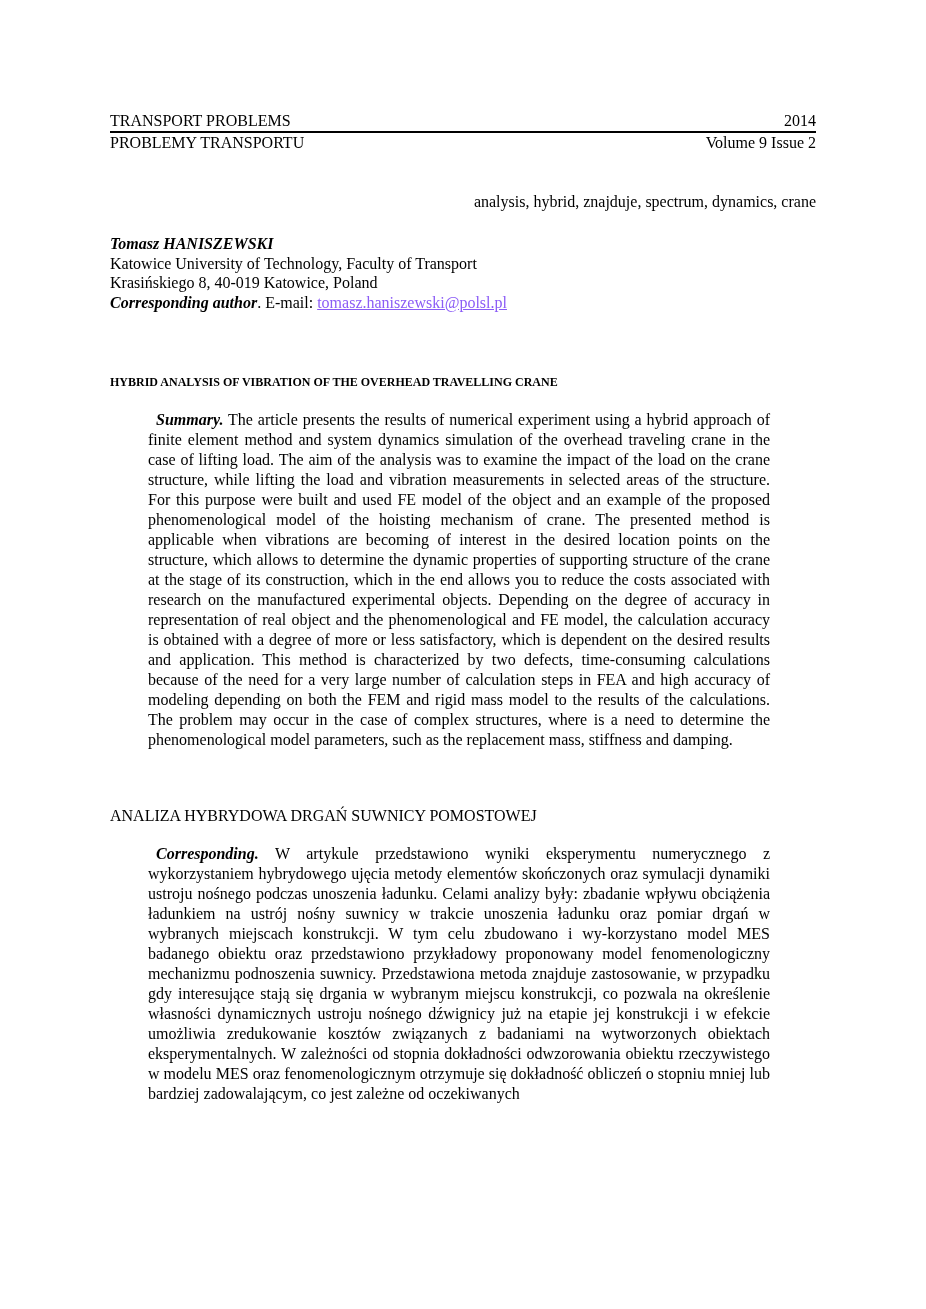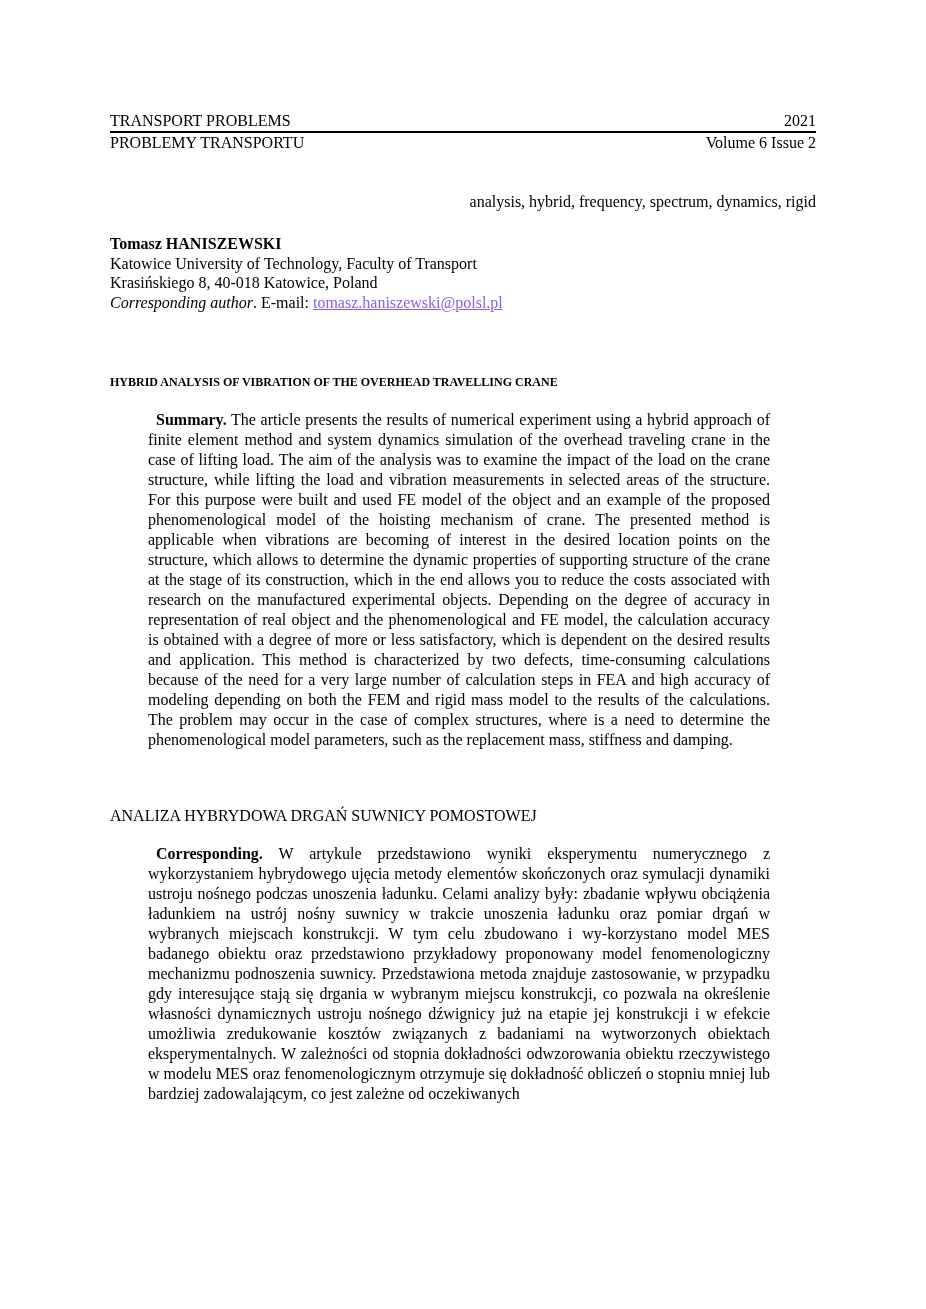--- a/index.html
+++ b/index.html
@@ -31,22 +31,22 @@
   }
   .keywords {
     margin-top: 39px;
     text-align: right;
     line-height: 20px;
   }
   .author-block {
     margin-top: 22px;
     line-height: 19.5px;
   }
-  .bold { font-weight: bold; }
-  .italic { font-style: italic; }
+  .bold { font-weight: bold; font-style: italic; }
+  .italic { font-style: italic; font-weight: bold; }
   .email-link {
     color: #8b5cf6;
     text-decoration: underline;
     cursor: pointer;
   }
   .title-en {
     margin: 56px 0 0 0;
     font-size: 12px;
     line-height: 28px;
     font-weight: bold;
@@ -65,34 +65,34 @@
   }
 </style>
 </head>
 <body>
 
 <div class="page">
 
   <div>
     <div class="masthead-row ruled">
       <span>TRANSPORT PROBLEMS</span>
-      <span>2021</span>
+      <span>2014</span>
     </div>
     <div class="masthead-row">
       <span>PROBLEMY TRANSPORTU</span>
-      <span>Volume 6 Issue 2</span>
+      <span>Volume 9 Issue 2</span>
     </div>
   </div>
 
-  <div class="keywords">analysis, hybrid, frequency, spectrum, dynamics, rigid</div>
+  <div class="keywords">analysis, hybrid, znajduje, spectrum, dynamics, crane</div>
 
   <div class="author-block">
     <div class="bold">Tomasz HANISZEWSKI</div>
     <div>Katowice University of Technology, Faculty of Transport</div>
-    <div>Krasińskiego 8, 40-018 Katowice, Poland</div>
+    <div>Krasińskiego 8, 40-019 Katowice, Poland</div>
     <div><span class="italic">Corresponding author</span><span>. E-mail: </span><a class="email-link">tomasz.haniszewski@polsl.pl</a></div>
   </div>
 
   <h1 class="title-en">HYBRID ANALYSIS OF VIBRATION OF THE OVERHEAD TRAVELLING CRANE</h1>
 
   <p class="abstract">
     <span class="bold">Summary.</span>
     <span>The article presents the results of numerical experiment using a hybrid approach of finite element method and system dynamics simulation of the overhead traveling crane in the case of lifting load. The aim of the analysis was to examine the impact of the load on the crane structure, while lifting the load and vibration measurements in selected areas of the structure. For this purpose were built and used FE model of the object and an example of the proposed phenomenological model of the hoisting mechanism of crane. The presented method is applicable when vibrations are becoming of interest in the desired location points on the structure, which allows to determine the dynamic properties of supporting structure of the crane at the stage of its construction, which in the end allows you to reduce the costs associated with research on the manufactured experimental objects. Depending on the degree of accuracy in representation of real object and the phenomenological and FE model, the calculation accuracy is obtained with a degree of more or less satisfactory, which is dependent on the desired results and application. This method is characterized by two defects, time-consuming calculations because of the need for a very large number of calculation steps in FEA and high accuracy of modeling depending on both the FEM and rigid mass model to the results of the calculations. The problem may occur in the case of complex structures, where is a need to determine the phenomenological model parameters, such as the replacement mass, stiffness and damping.</span>
   </p>
 

